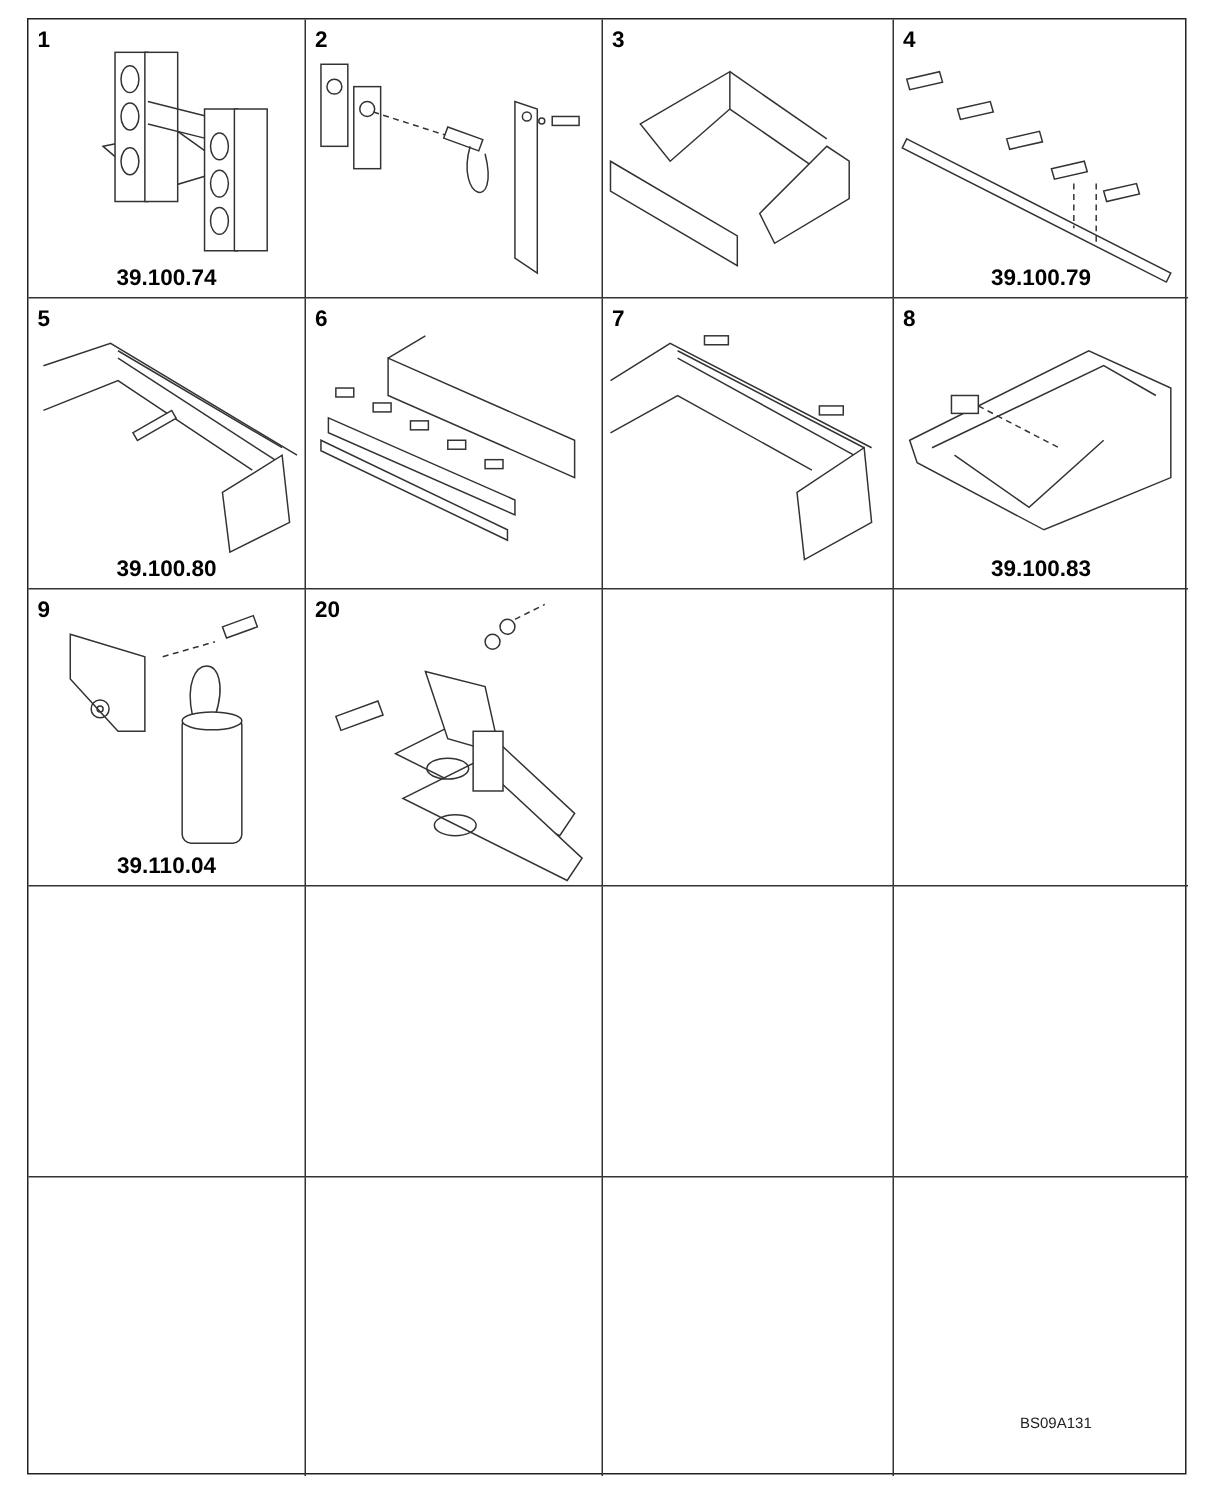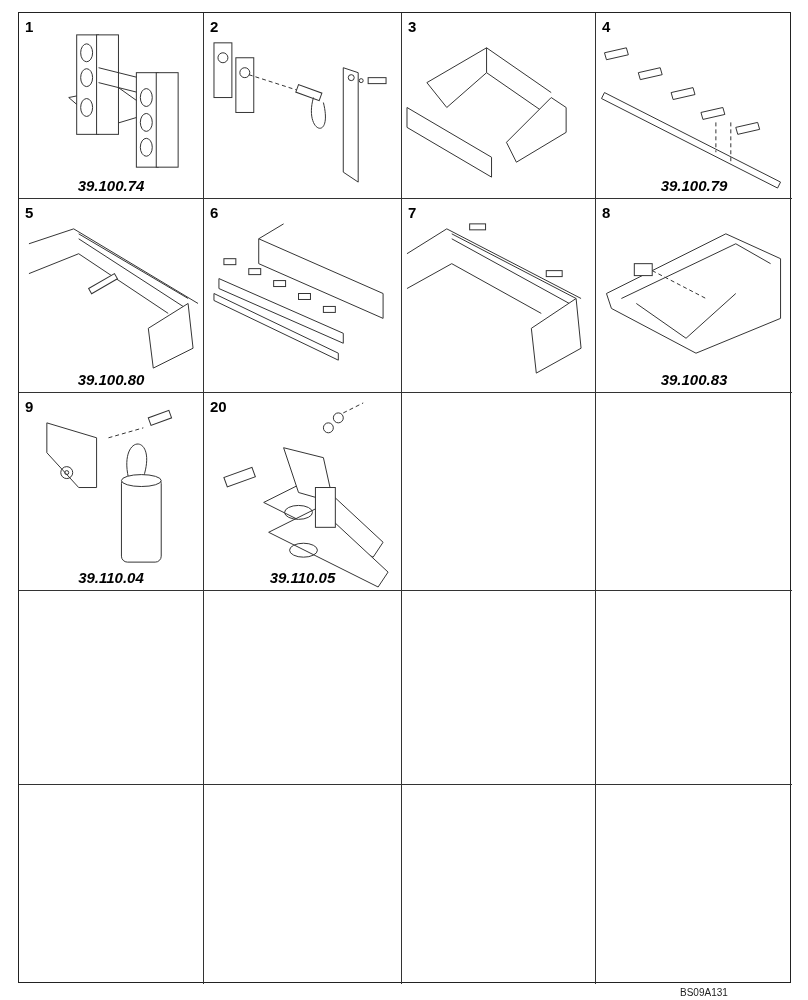--- a/index.html
+++ b/index.html
@@ -4,24 +4,24 @@
 <style>
   html,body{margin:0;padding:0;background:#fff;}
   body{width:808px;height:1000px;position:relative;overflow:hidden;font-family:"Liberation Sans",sans-serif;color:#000;}
   .grid{position:absolute;left:18px;top:12px;width:773px;height:971px;
     display:grid;grid-template-columns:185px 198px 194px 196px;grid-template-rows:186px 194px 198px 194px 199px;
     border:1px solid #222;box-sizing:border-box;}
   .cell{position:relative;border-right:1px solid #333;border-bottom:1px solid #333;box-sizing:border-box;overflow:hidden;}
   .cell.c4{border-right:none}
   .cell.r5{border-bottom:none}
   .num{position:absolute;left:6px;top:5px;font-weight:bold;font-size:15px;}
-  .code{position:absolute;left:0;right:0;bottom:4px;text-align:center;font-weight:bold;font-size:15px;font-style:italic;}
+  .code{position:absolute;left:0;right:0;bottom:4px;text-align:center;font-weight:bold;font-size:15px;}
   .art{position:absolute;left:0;top:0;width:100%;height:100%;}
   .art svg{width:100%;height:100%;}
-  .ref{position:absolute;left:680px;top:987px;font-size:10px;color:#222;}
+  .ref{position:absolute;left:680px;top:944px;font-size:10px;color:#222;}
   svg *{fill:none;stroke:#333;stroke-width:1;}
   svg .f{fill:#fff;}
   svg .d{stroke-dasharray:4 3;}
 </style>
 </head>
 <body>
 
 <div class="grid">
 
   <div class="cell">
@@ -175,21 +175,20 @@
         <polygon class="f" points="80,55 120,65 130,110 95,100"></polygon>
         <rect class="f" x="112" y="95" width="20" height="40"></rect>
         <ellipse cx="95" cy="120" rx="14" ry="7"></ellipse>
           <ellipse cx="100" cy="158" rx="14" ry="7"></ellipse>
         <rect class="f" x="20" y="85" width="30" height="10" transform="rotate(-20 20 85)"></rect>
         <circle cx="135" cy="25" r="5"></circle>
           <circle cx="125" cy="35" r="5"></circle>
         <line class="d" x1="140" y1="20" x2="160" y2="10"></line>
       </svg>
     </div>
-    <span class="code">39.110.05</span>
   </div>
   <div class="cell"></div>
   <div class="cell c4"></div>
 
   <div class="cell"></div>
   <div class="cell"></div>
   <div class="cell"></div>
   <div class="cell c4"></div>
 
   <div class="cell r5"></div>

